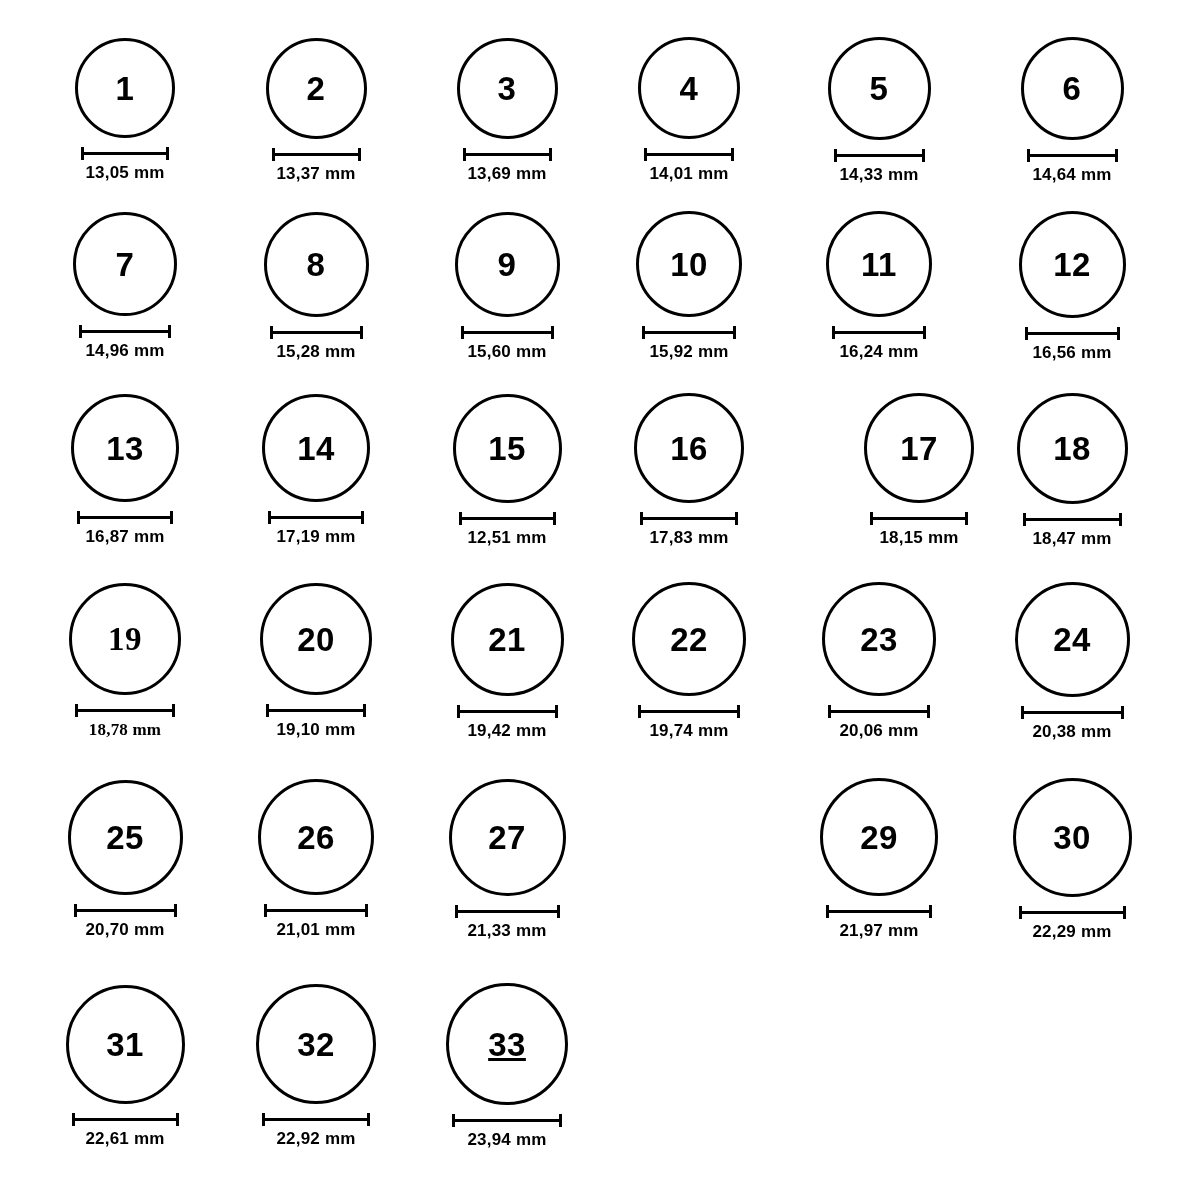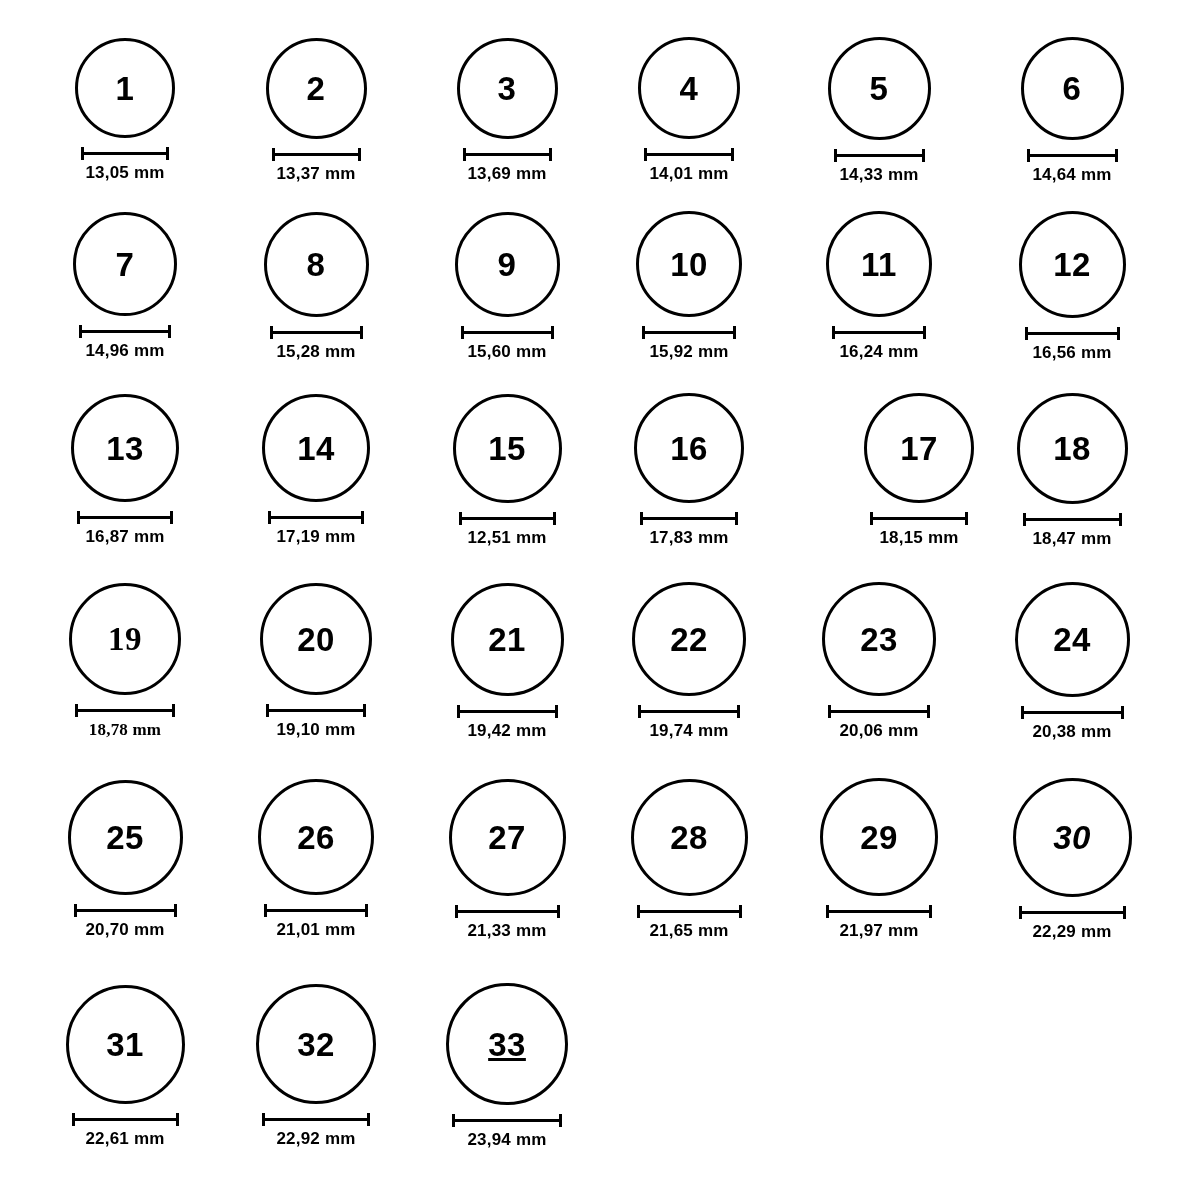--- a/index.html
+++ b/index.html
@@ -424,49 +424,36 @@
           <span class="ring-number" style="font-size: 33px;">27</span>
         </div>
       </div>
       <div class="measure" style="width: 105px;">
         <div class="bar"></div>
         <div class="cap left"></div>
         <div class="cap right"></div>
       </div>
       <div class="mm-label">21,33 mm</div>
     </div>
-    <div class="size-cell" style="left: 604px; top: 778.5px; width: 170px;">
-      <div class="circle-wrap" style="height: 117px;">
-        <div class="ring-circle" style="width: 117px; height: 117px;">
-          <span class="ring-number" style="font-size: 33px;">28</span>
-        </div>
-      </div>
-      <div class="measure" style="width: 105px;">
-        <div class="bar"></div>
-        <div class="cap left"></div>
-        <div class="cap right"></div>
-      </div>
-      <div class="mm-label">21,65 mm</div>
-    </div>
     <div class="size-cell" style="left: 794px; top: 778px; width: 170px;">
       <div class="circle-wrap" style="height: 118px;">
         <div class="ring-circle" style="width: 118px; height: 118px;">
           <span class="ring-number" style="font-size: 33px;">29</span>
         </div>
       </div>
       <div class="measure" style="width: 106px;">
         <div class="bar"></div>
         <div class="cap left"></div>
         <div class="cap right"></div>
       </div>
       <div class="mm-label">21,97 mm</div>
     </div>
     <div class="size-cell" style="left: 987px; top: 777.5px; width: 170px;">
       <div class="circle-wrap" style="height: 119px;">
-        <div class="ring-circle" style="width: 119px; height: 119px; font-style: italic;">
+        <div class="ring-circle" style="width: 119px; height: 119px;">
           <span class="ring-number" style="font-size: 33px;">30</span>
         </div>
       </div>
       <div class="measure" style="width: 107px;">
         <div class="bar"></div>
         <div class="cap left"></div>
         <div class="cap right"></div>
       </div>
       <div class="mm-label">22,29 mm</div>
     </div>

